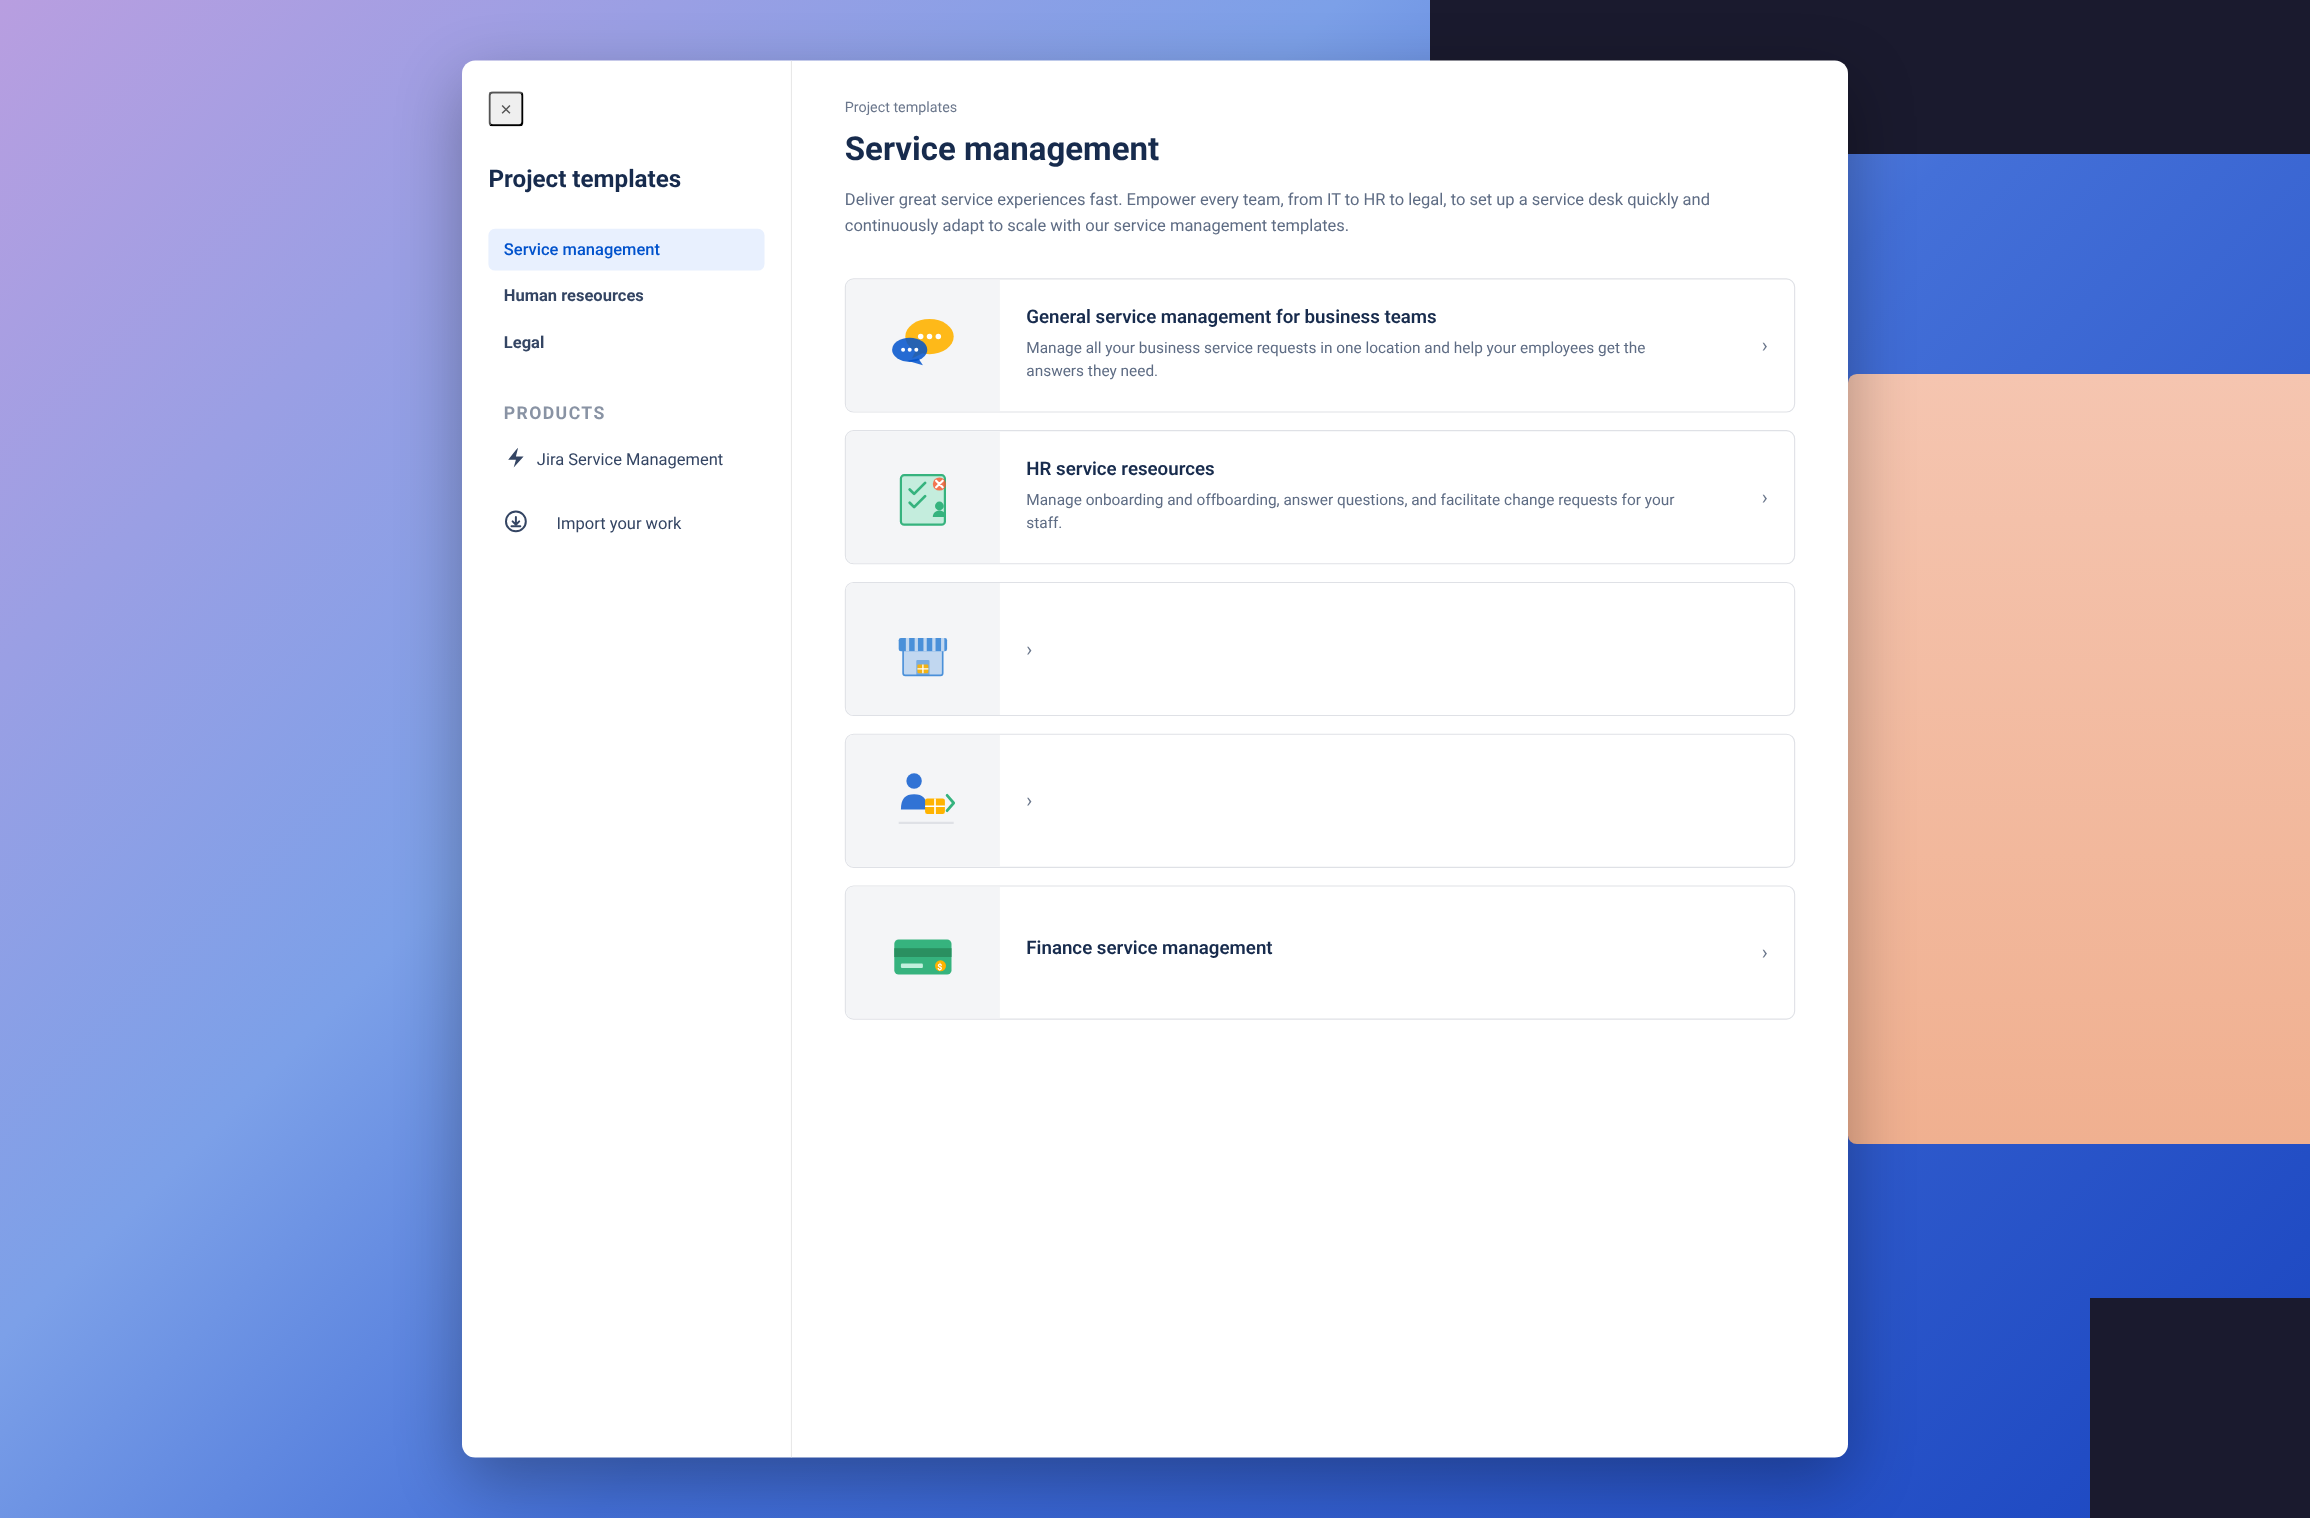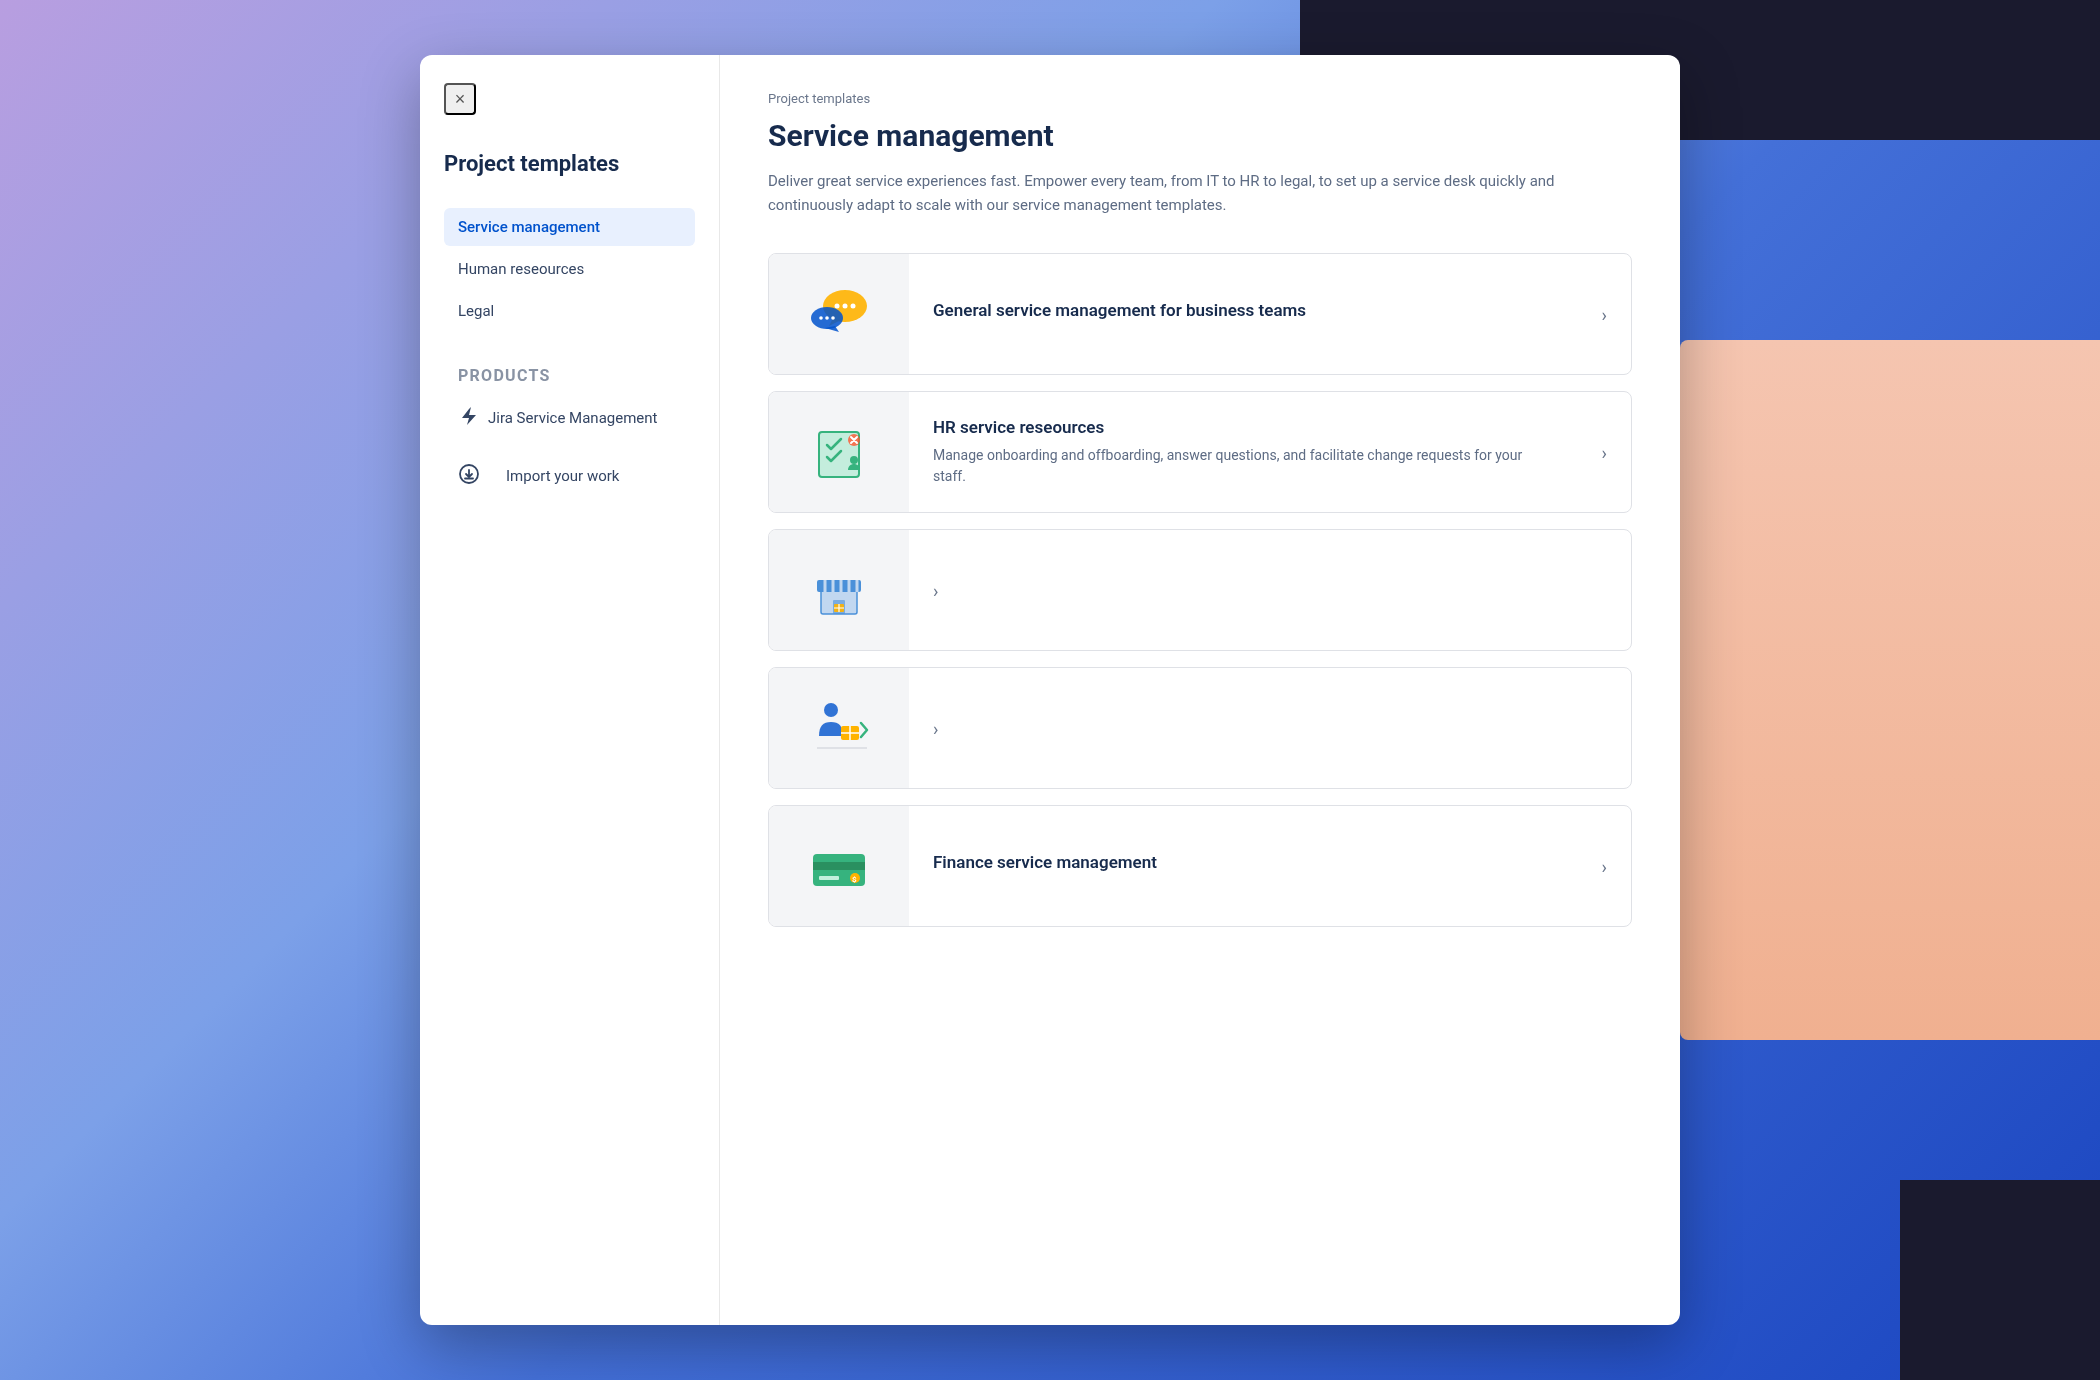--- a/index.html
+++ b/index.html
@@ -108,21 +108,21 @@
       margin-bottom: 32px;
     }
 
     .nav-item {
       padding: 10px 14px;
       border-radius: 6px;
       cursor: pointer;
       font-size: 15px;
       color: #344563;
       margin-bottom: 4px;
-      font-weight: 400;
+      font-weight: 700;
     }
 
     .nav-item.active {
       background: #e8f0fe;
       color: #0052cc;
       font-weight: 500;
     }
 
     .sidebar-section-label {
       font-size: 16px;
@@ -334,20 +334,21 @@
 
           <ellipse cx="28" cy="44" rx="16" ry="11" fill="#0052cc" opacity="0.85"></ellipse>
           <circle cx="22" cy="44" r="1.8" fill="white"></circle>
           <circle cx="28" cy="44" r="1.8" fill="white"></circle>
           <circle cx="34" cy="44" r="1.8" fill="white"></circle>
           <path d="M36 52 L40 58 L26 54" fill="#0052cc" opacity="0.85"></path>
         </svg>
       </div>
       <div class="card-body">
         <div class="card-title">General service management for business teams</div>
+        <div class="card-desc">Manage all your business service requests in one location and help your employees get the answers they need.</div>
       </div>
       <div class="card-chevron">›</div>
     </div>
 
     <div class="template-card">
       <div class="card-icon-area">
         <svg class="icon-hr" viewBox="0 0 80 80" fill="none" xmlns="http://www.w3.org/2000/svg">
 
           <rect x="20" y="20" width="40" height="45" rx="3" fill="#57d9a3" opacity="0.3"></rect>
           <rect x="20" y="20" width="40" height="45" rx="3" stroke="#36b37e" stroke-width="2" fill="none"></rect>

